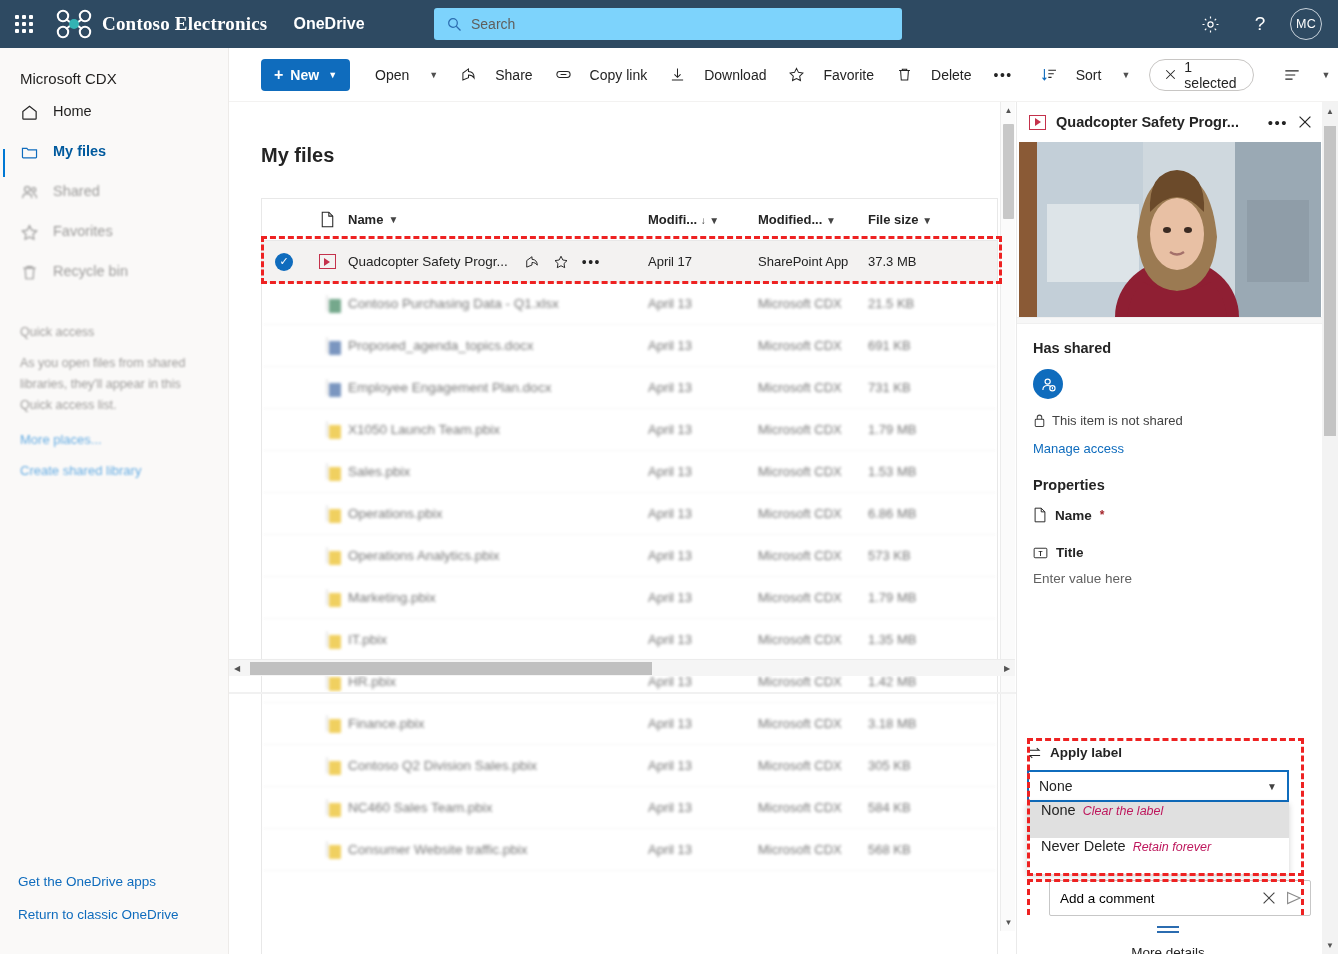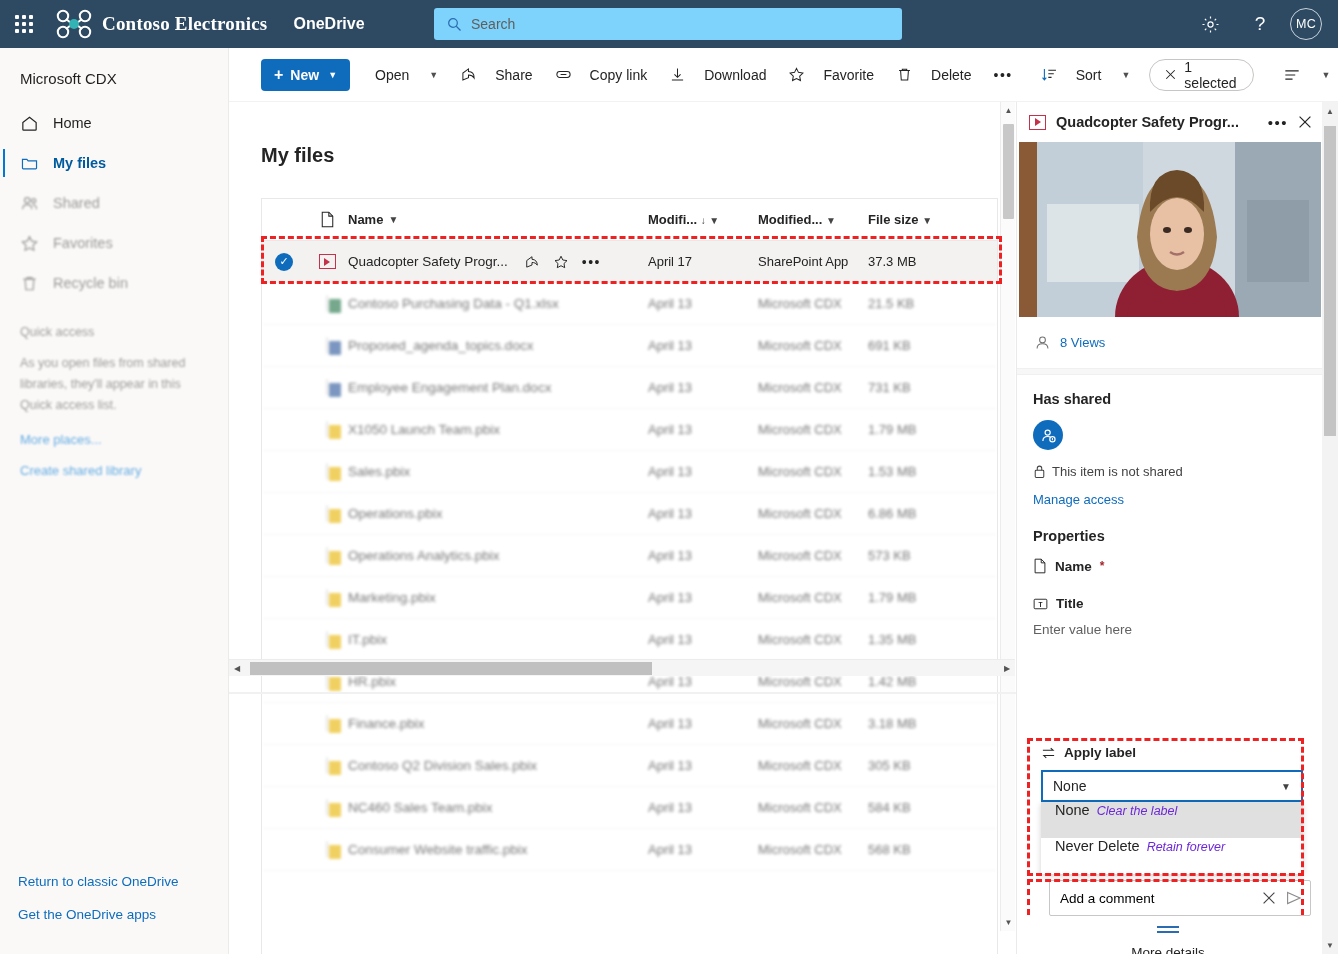--- a/index.html
+++ b/index.html
@@ -53,21 +53,21 @@
   }
 
   
   .leftnav {
     position: absolute; top: 48px; left: 0; width: 229px; height: 906px;
     background: #faf9f8; border-right: 1px solid #edebe9;
   }
   .org-title { font-size: 15px; color: #201f1e; padding: 22px 0 0 20px; font-weight: 400; }
   .navlist { margin-top: 16px; }
   .navitem {
-    position: relative; height: 40px; display: flex; align-items: center;
+    position: relative; height: 40px; display: flex; align-items: flex-start;
     padding-left: 20px; cursor: pointer; font-size: 14.5px; color: #201f1e;
   }
   .navitem .nlabel { margin-left: 14px; }
   .navitem.selected { background: transparent; font-weight: 600; }
   .navitem.selected::before {
     content:""; position: absolute; left: 3px; top: 6px; width: 2px; height: 28px; background: #0078d4;
   }
   .navitem.selected .nlabel { color: #005a9e; font-weight: 600; }
   .navitem.dim { opacity: .45; filter: blur(1.15px); }
   .quick-head {
@@ -191,32 +191,32 @@
     width: 30px; height: 30px; border-radius: 50%; background: #0f6cbd; margin-top: 13px;
     display:flex;align-items:center;justify-content:center;
   }
   .notshared { display: flex; align-items: center; gap: 6px; margin-top: 14px; font-size: 13px; color: #424242; }
   .mng { font-size: 13px; color: #0f6cbd; margin-top: 13px; cursor: pointer; display:inline-block; }
   .prop-lab { display: flex; align-items: center; gap: 8px; margin-top: 14px; font-size: 13.5px; font-weight: 600; color: #242424;}
   .req { color: #a4262c; font-size: 12px; }
   .prop-val { font-size: 13.5px; color: #242424; margin-top: 11px; line-height: 20px; }
   .prop-ph { font-size: 13.5px; color: #616161; margin-top: 11px; cursor: text; }
 
-  .label-sect { position: absolute; left: 24px; top: 643px; width: 286px; }
+  .label-sect { position: absolute; left: 10px; top: 643px; width: 286px; }
   .ddown {
     margin-top: 10px; height: 32px; border: 2px solid #0f6cbd; background: #ffffff;
     display: flex; align-items: center; padding: 0 10px; font-size: 14px; color: #242424;
     cursor: pointer; width: 262px;
   }
   .ddown .dd-chev { margin-left: auto; font-size: 10px; color: #424242; }
   .ddlist { width: 262px; background: #ffffff; box-shadow: 0 2px 6px rgba(0,0,0,.18); }
   .ddopt { height: 36px; display: flex; align-items: baseline; gap: 7px; padding: 0 14px; cursor: pointer; }
   .ddopt.hl { background: #e0e0e0; }
   .ddopt .o-main { font-size: 14.5px; color: #242424; }
-  .ddopt .o-sub { font-size: 12.5px; color: #6d28d9; font-style: italic; }
+  .ddopt .o-sub { font-size: 12.5px; color: #be185d; font-style: italic; }
 
   .commentbox {
     position: absolute; left: 32px; top: 778px; width: 262px; height: 36px;
     border: 1px solid #c7c7c7; border-radius: 2px; background: #fff;
     display: flex; align-items: center; padding: 0 8px 0 10px; gap: 10px;
   }
   .cm-ph { font-size: 13.5px; color: #000000; flex: 1; cursor: text; }
   .cm-ico { cursor: pointer; display:flex;align-items:center; }
   .moredetails {
     position: absolute; left: 0; top: 824px; width: 302px; text-align: center;
@@ -329,22 +329,22 @@
         <span class="nlabel">Recycle bin</span>
       </div>
     </div>
 
     <div class="quick-head">Quick access</div>
     <div class="quick-desc">As you open files from shared libraries, they'll appear in this Quick access list.</div>
     <div class="quick-link">More places...</div>
     <div class="quick-link">Create shared library</div>
 
     <div class="bottomlinks">
+      <span class="bottomlink">Get the OneDrive apps</span>
       <span class="bottomlink">Return to classic OneDrive</span>
-      <span class="bottomlink">Get the OneDrive apps</span>
     </div>
   </div>
 
   <div class="cmdbar">
     <div class="newbtn">
       <span style="font-size:16px;">+</span>
       <span>New</span>
       <span class="chev" style="color:#fff">▼</span>
     </div>
 
@@ -701,27 +701,20 @@
         <path d="M118 95 q6 -62 40 -62 q34 0 40 62 q-4 52 -40 54 q-36 -2 -40 -54z" fill="#9b7a52"></path>
         <ellipse cx="158" cy="92" rx="27" ry="36" fill="#e8c0a4"></ellipse>
         <path d="M131 70 q27 -30 54 0 q2 -40 -27 -42 q-29 2 -27 42z" fill="#6b4a2a"></path>
         <ellipse cx="148" cy="88" rx="4" ry="3" fill="#3a2a22"></ellipse>
         <ellipse cx="169" cy="88" rx="4" ry="3" fill="#3a2a22"></ellipse>
         <path d="M151 110 q7 5 14 0" stroke="#a4706a" stroke-width="2.4" fill="none"></path>
         <path d="M124 140 q34 18 68 0 q14 14 16 35 H108 q2 -21 16 -35z" fill="#8f1f33"></path>
       </svg>
     </div>
 
-    <div class="views-row">
-      <svg width="17" height="17" viewBox="0 0 20 20" fill="none" stroke="#707070" stroke-width="1.2">
-        <circle cx="10" cy="7" r="3.4"></circle>
-          <path d="M3.6 17c0-3.6 2.8-5.6 6.4-5.6s6.4 2 6.4 5.6"></path>
-      </svg>
-      <span class="views-txt">8 Views</span>
-    </div>
 
     <div class="dsep"></div>
 
     <div class="sect">
       <div class="sect-h">Has shared</div>
       <div class="access-av">
         <svg width="17" height="17" viewBox="0 0 20 20" fill="none" stroke="#ffffff" stroke-width="1.4">
           <circle cx="9" cy="6.6" r="3"></circle>
             <path d="M3.4 16.4c0-3.4 2.6-5.2 5.6-5.2 1.6 0 3 .5 4 1.4"></path>
           <circle cx="14.6" cy="14.4" r="3.1" fill="#0f6cbd"></circle>

